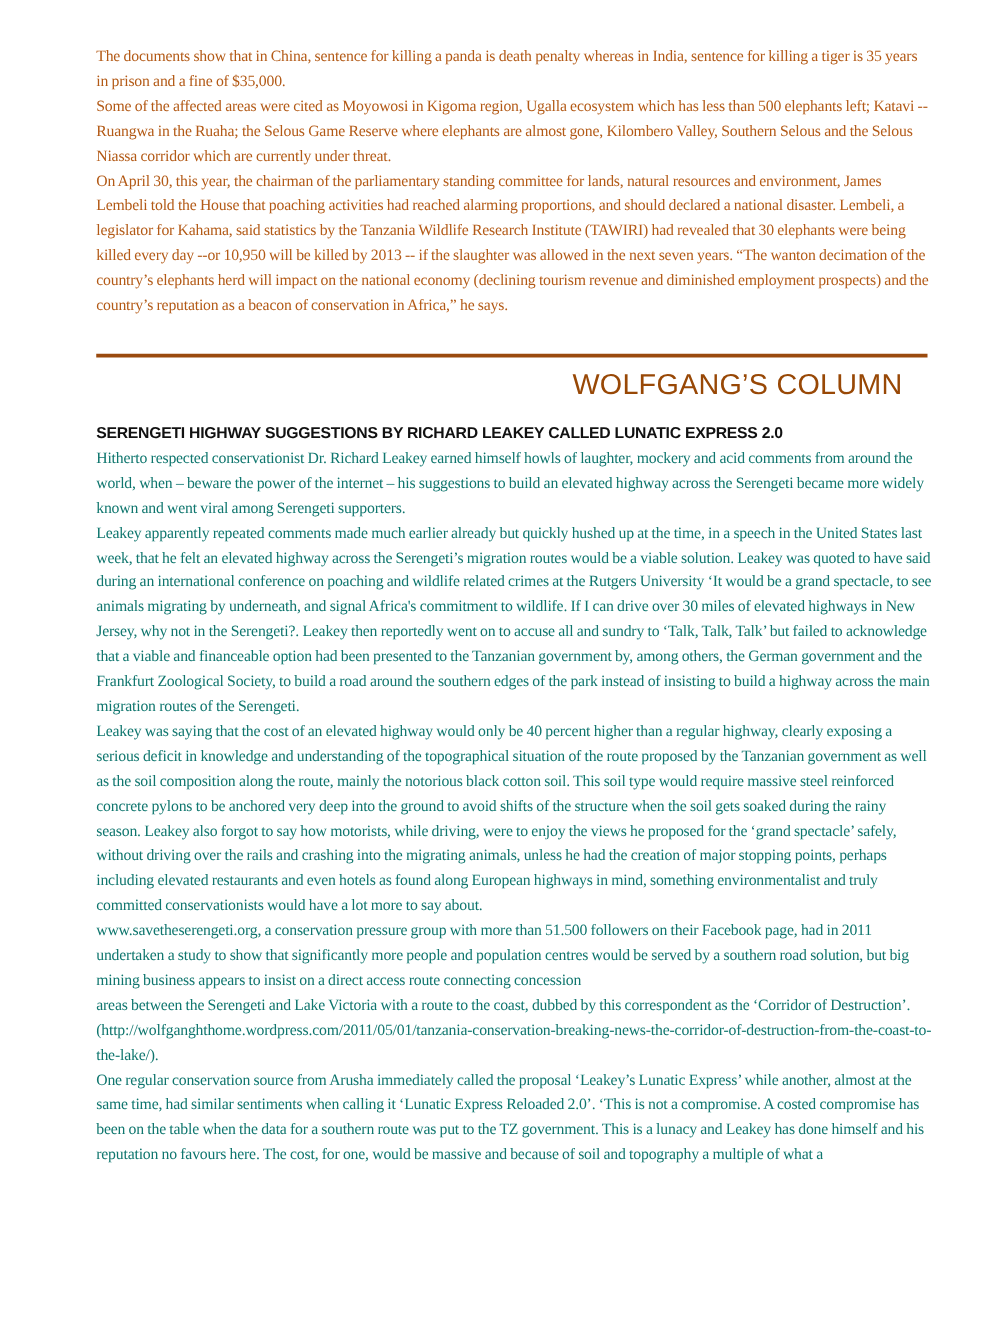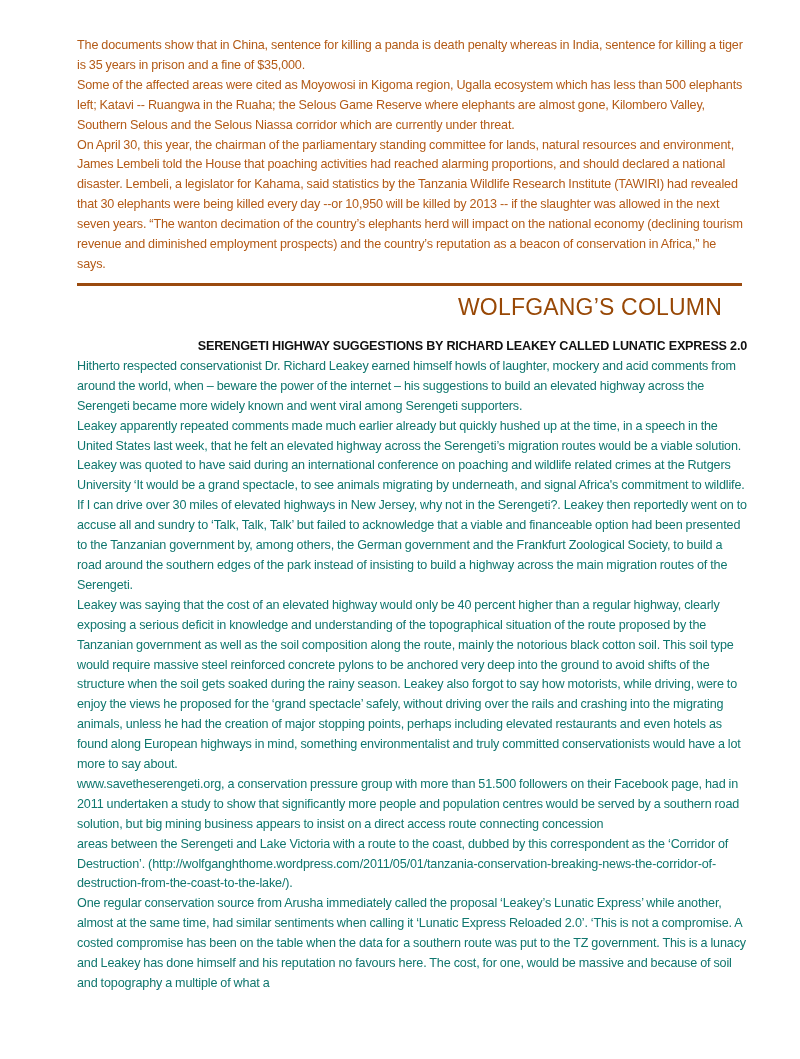--- a/index.html
+++ b/index.html
@@ -19,20 +19,21 @@
       left: 77px;
       top: 36px;
       width: 666px;
     }
     .para {
       margin: 0;
       font-size: 12.6px;
       line-height: 19.9px;
       letter-spacing: -0.15px;
       word-spacing: -0.3px;
+      font-family: Liberation Serif, serif;
     }
     .orange {
       color: #b35a16;
     }
     .black {
       color: #0f766e;
     }
     .rule {
       position: absolute;
       left: 77px;
@@ -59,21 +60,20 @@
       top: 337px;
       width: 670px;
     }
     .headline {
       margin: 0;
       font-size: 12.6px;
       line-height: 19.9px;
       font-weight: bold;
       color: #111111;
       letter-spacing: -0.2px;
-      text-align: right;
     }
   </style>
 </head>
 <body>
 
 <div class="page">
   <p class="para orange">The documents show that in China, sentence for killing a panda is death penalty whereas in India, sentence for killing a tiger is 35 years in prison and a fine of $35,000.</p>
   <p class="para orange">Some of the affected areas were cited as Moyowosi in Kigoma region, Ugalla ecosystem which has less than 500 elephants left; Katavi -- Ruangwa in the Ruaha; the Selous Game Reserve where elephants are almost gone, Kilombero Valley, Southern Selous and the Selous Niassa corridor which are currently under threat.</p>
   <p class="para orange">On April 30, this year, the chairman of the parliamentary standing committee for lands, natural resources and environment, James Lembeli told the House that poaching activities had reached alarming proportions, and should declared a national disaster.  Lembeli, a legislator for Kahama, said statistics by the Tanzania Wildlife Research Institute (TAWIRI) had revealed that 30 elephants were being killed every day --or 10,950 will be killed by 2013 -- if the slaughter was allowed in the next seven years.  “The wanton decimation of the country’s elephants herd will impact on the national economy (declining tourism revenue and diminished employment prospects) and the country’s reputation as a beacon of conservation in Africa,” he says.</p>
 </div>

